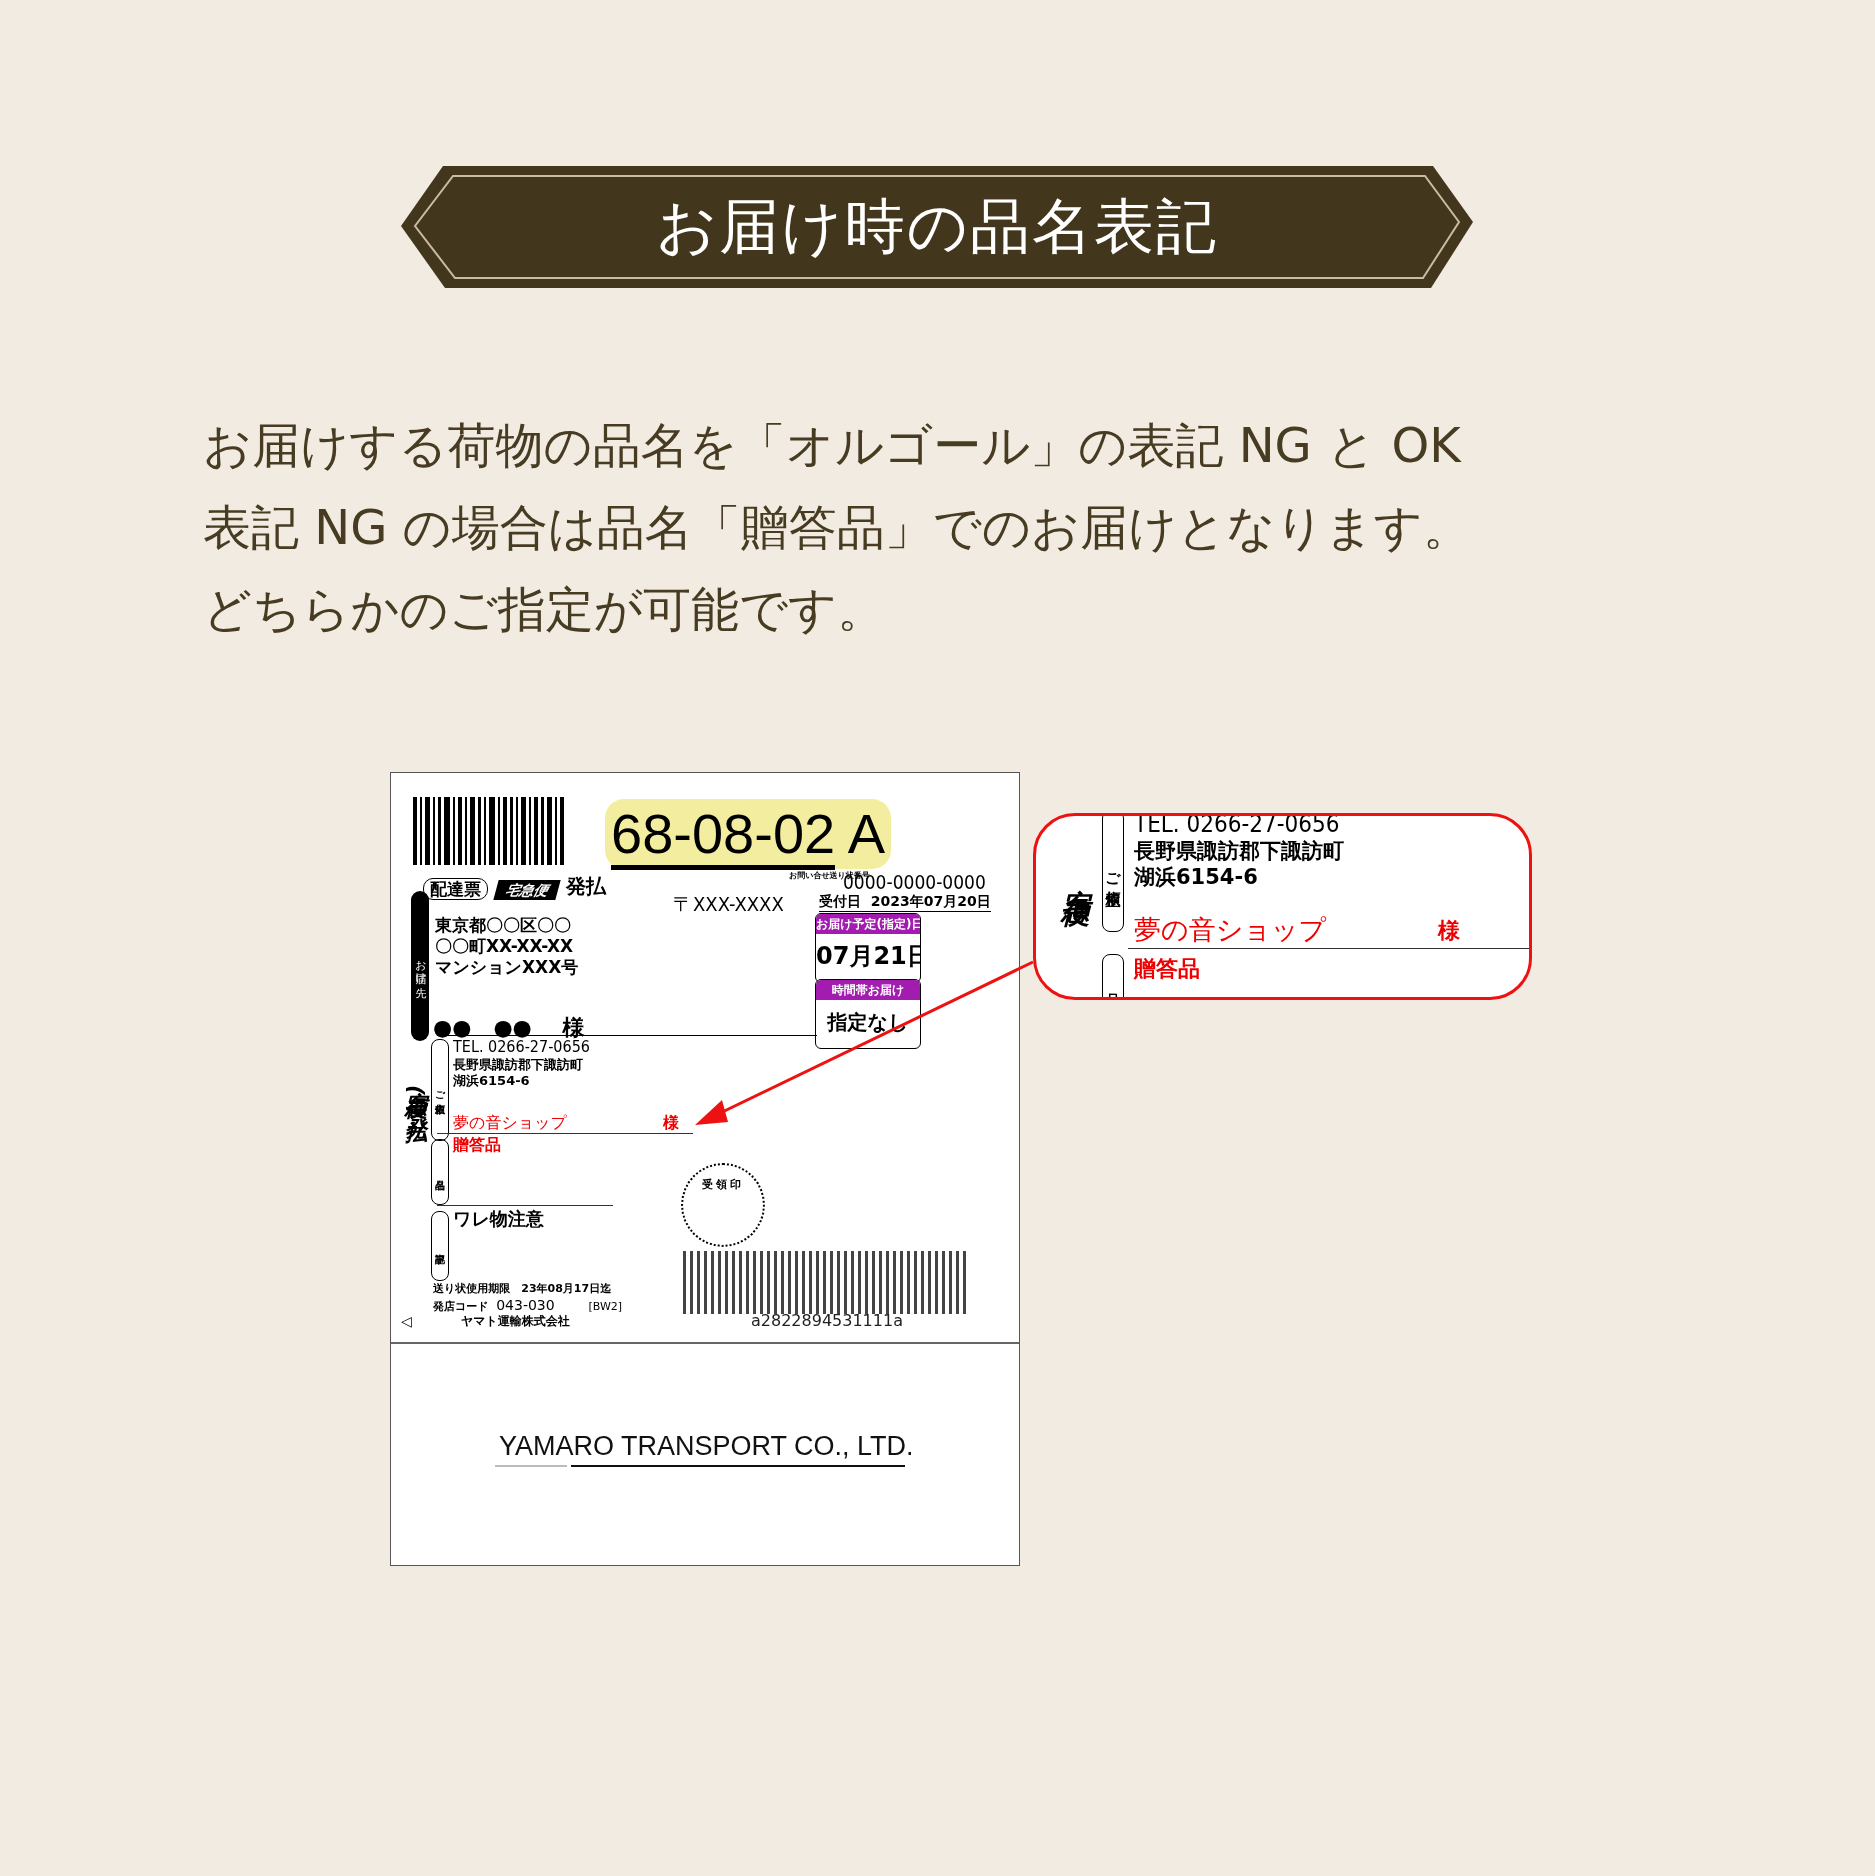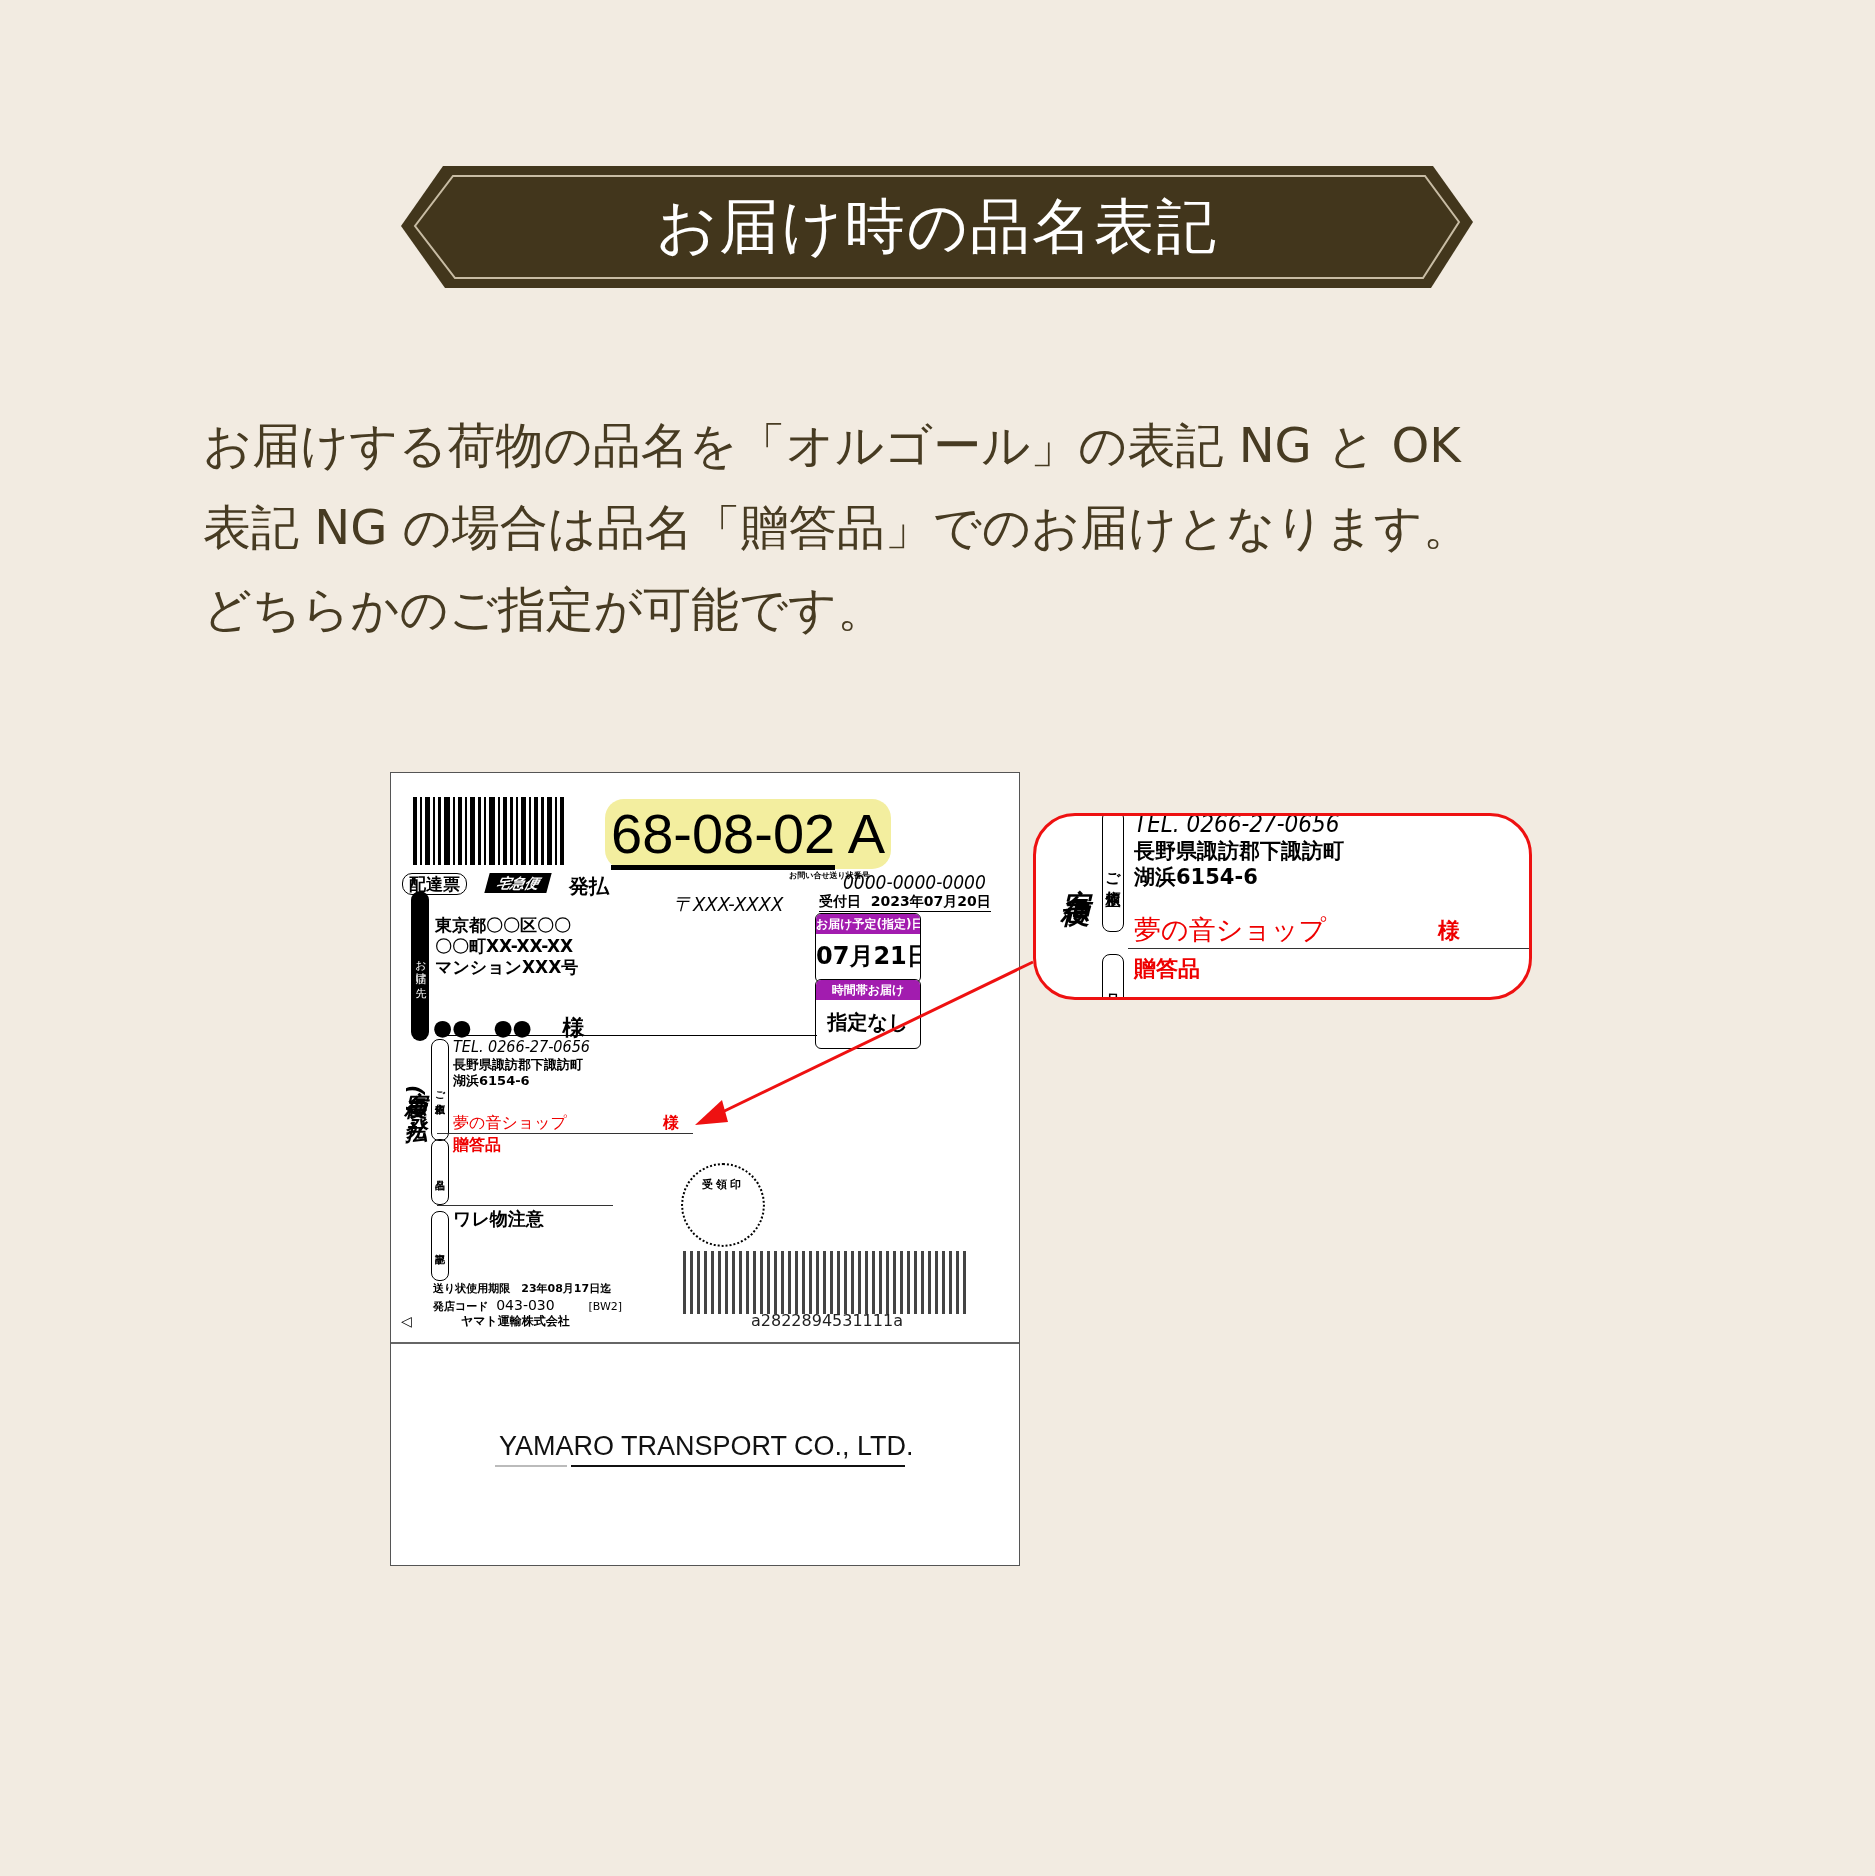--- a/index.html
+++ b/index.html
@@ -13,21 +13,21 @@
     position:absolute; left:0; top:0; width:100%; height:100%;
     display:flex; align-items:center; justify-content:center;
     color:#ffffff; font-size:60px; letter-spacing:2px;
   }
   .body-text { position:absolute; left:203px; top:404px; width:1500px; font-size:48px; line-height:82px; color:#473b22; letter-spacing:0px; }
   .body-text div { white-space:nowrap; }
 
   .label { position:absolute; left:390px; top:772px; width:630px; height:794px; background:#fff; border:1.5px solid #555; box-sizing:border-box; }
   .label .divider { position:absolute; left:0; right:0; top:569px; border-top:2px solid #666; }
   .abs { position:absolute; white-space:nowrap; }
-  .mono { font-family:"DejaVu Sans Condensed","DejaVu Sans", sans-serif;font-style:italic; }
+  .mono { font-family:"DejaVu Sans Condensed","DejaVu Sans", sans-serif; }
   .blk { color:#000; }
   .red { color:#ee0000; }
 
   .barcode1 { left:22px; top:24px; width:160px; height:68px; display:flex; gap:0; }
   .barcode1 span { display:block; height:100%; background:#000; margin-right:3px; }
 
   .sort-code { left:214px; top:26px; height:70px; background:#f3ee9f; padding:0 6px; font-size:56px; line-height:70px; color:#000; font-family:"Liberation Sans Narrow","Liberation Sans", sans-serif;border-radius:19px; }
   .sort-code .u { border-bottom:5px solid #000; }
 
   .pill { border:1.5px solid #000; border-radius:10px; padding:0 6px; font-size:17px; font-weight:bold; line-height:20px; color:#000; }
@@ -93,21 +93,21 @@
       <span style="width:5px"></span>
       <span style="width:2px"></span>
       <span style="width:4px"></span>
       <span style="width:3px"></span>
       <span style="width:5px"></span>
       <span style="width:2px"></span>
       <span style="width:4px"></span>
   </div>
   <div class="abs sort-code"><span class="u">68-08-02</span> <span>A</span></div>
 
-  <div class="abs" style="left:11px; top:100px; display:flex; align-items:flex-start; gap:20px;">
+  <div class="abs" style="left:32px; top:100px; display:flex; align-items:flex-end; gap:8px;">
     <span class="pill">配達票</span>
     <span class="tag-black">宅急便</span>
     <span style="font-size:20px; font-weight:bold; color:#000;">発払</span>
   </div>
 
   <div class="abs blk" style="left:398px; top:98px; font-size:8px; line-height:9px; width:54px; font-weight:bold;">お問い合せ送り状番号</div>
   <div class="abs blk mono" style="left:452px; top:98px; font-size:19px;">0000-0000-0000</div>
   <div class="abs blk mono" style="left:282px; top:118px; font-size:20px;">〒XXX-XXXX</div>
   <div class="abs blk" style="left:428px; top:120px; font-size:14px; font-weight:bold; border-bottom:1.5px solid #000;">
     <span>受付日</span>&nbsp;

